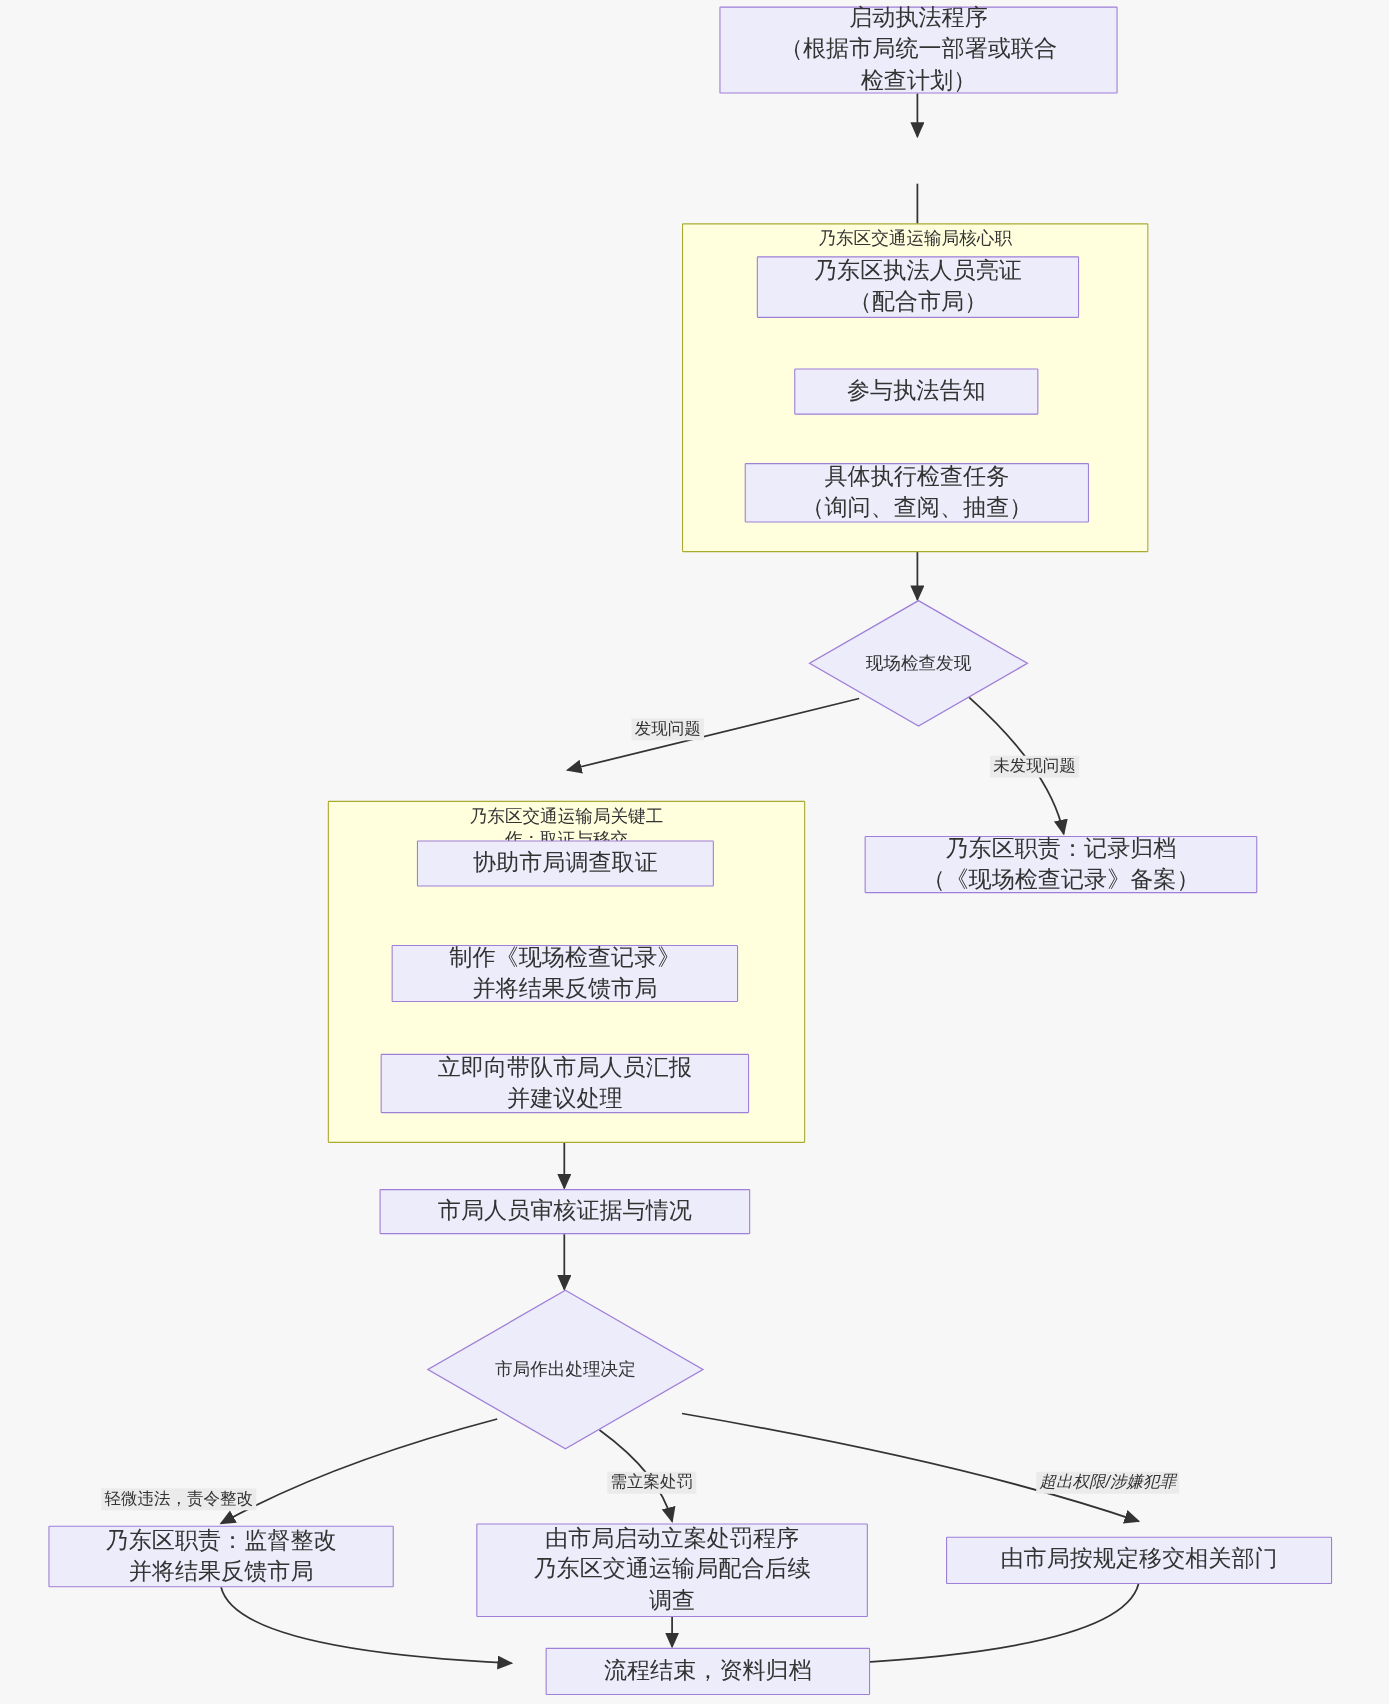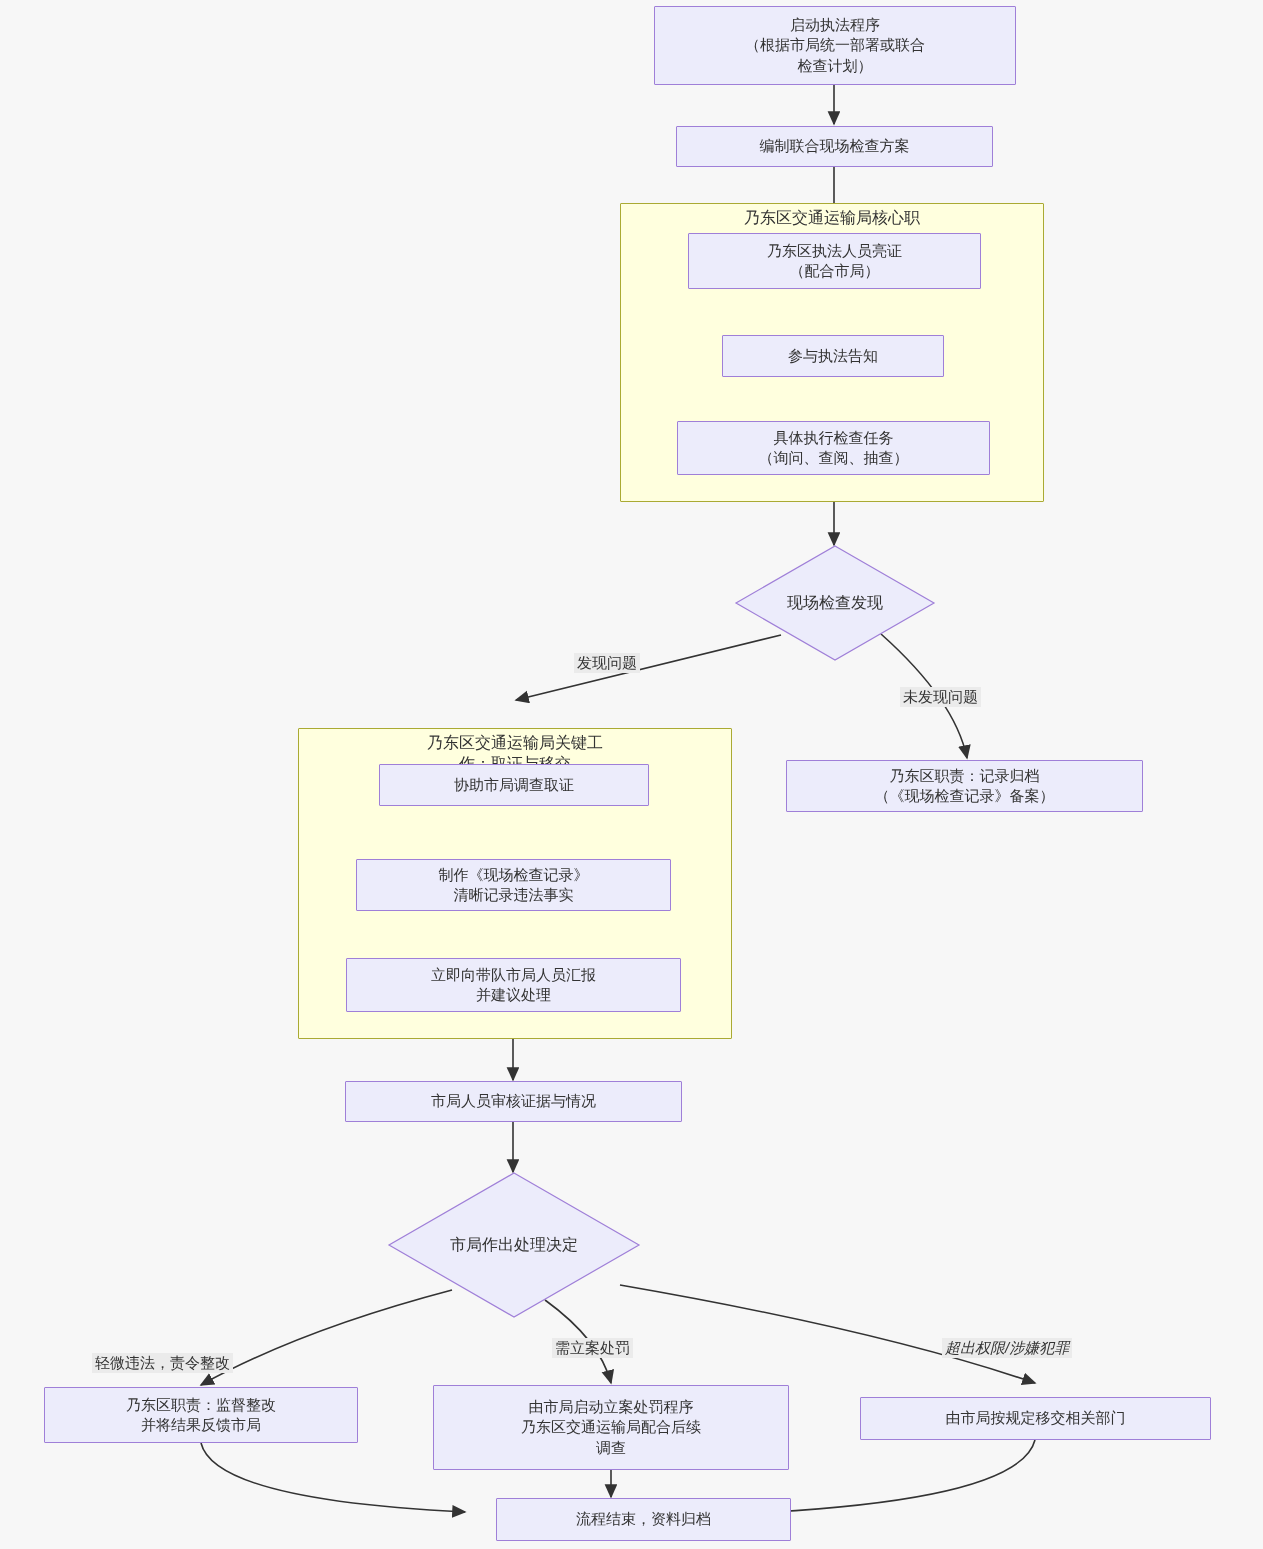--- a/index.html
+++ b/index.html
@@ -28,21 +28,21 @@
     position: absolute;
     box-sizing: border-box;
     background: #ececfb;
     border: 1px solid #9f7fd8;
     border-radius: 1px;
     display: flex;
     align-items: center;
     justify-content: center;
     text-align: center;
     color: #333333;
-    font-size: 15px;
+    font-size: 21px;
     line-height: 1.35;
     white-space: pre-line;
     z-index: 3;
   }
   .subgraph {
     position: absolute;
     box-sizing: border-box;
     background: #ffffde;
     border: 1px solid #aaaa33;
     border-radius: 1px;
@@ -144,21 +144,20 @@
   <div class="subgraph-title" style="left:620px; top:208px; width:424px;">乃东区交通运输局核心职</div>
 
   <div class="subgraph" style="left:298px; top:728px; width:434px; height:311px;"></div>
   <div class="subgraph-title" style="left:298px; top:733px; width:434px;">乃东区交通运输局关键工
 作：取证与移交</div>
 
   <div class="node" style="left:654px; top:6px; width:362px; height:79px;">启动执法程序
 （根据市局统一部署或联合
 检查计划）</div>
 
-  <div class="node" style="left:676px; top:126px; width:317px; height:41px;">编制联合现场检查方案</div>
 
   <div class="node" style="left:688px; top:233px; width:293px; height:56px;">乃东区执法人员亮证
 （配合市局）</div>
 
   <div class="node" style="left:722px; top:335px; width:222px; height:42px;">参与执法告知</div>
 
   <div class="node" style="left:677px; top:421px; width:313px; height:54px;">具体执行检查任务
 （询问、查阅、抽查）</div>
 
   <div class="diamond" style="left:735px; top:545px; width:200px; height:116px;">
@@ -167,21 +166,21 @@
     </svg>
     <div class="dlabel">现场检查发现</div>
   </div>
 
   <div class="node" style="left:786px; top:760px; width:357px; height:52px;">乃东区职责：记录归档
 （《现场检查记录》备案）</div>
 
   <div class="node" style="left:379px; top:764px; width:270px; height:42px;">协助市局调查取证</div>
 
   <div class="node" style="left:356px; top:859px; width:315px; height:52px;">制作《现场检查记录》
-清晰记录违法事实</div>
+并将结果反馈市局</div>
 
   <div class="node" style="left:346px; top:958px; width:335px; height:54px;">立即向带队市局人员汇报
 并建议处理</div>
 
   <div class="node" style="left:345px; top:1081px; width:337px; height:41px;">市局人员审核证据与情况</div>
 
   <div class="diamond" style="left:388px; top:1172px; width:252px; height:146px;">
     <svg width="252" height="146" viewBox="0 0 252 146">
       <polygon points="126,1 251,73 126,145 1,73" fill="#ececfb" stroke="#9f7fd8" stroke-width="1.2"></polygon>
     </svg>

